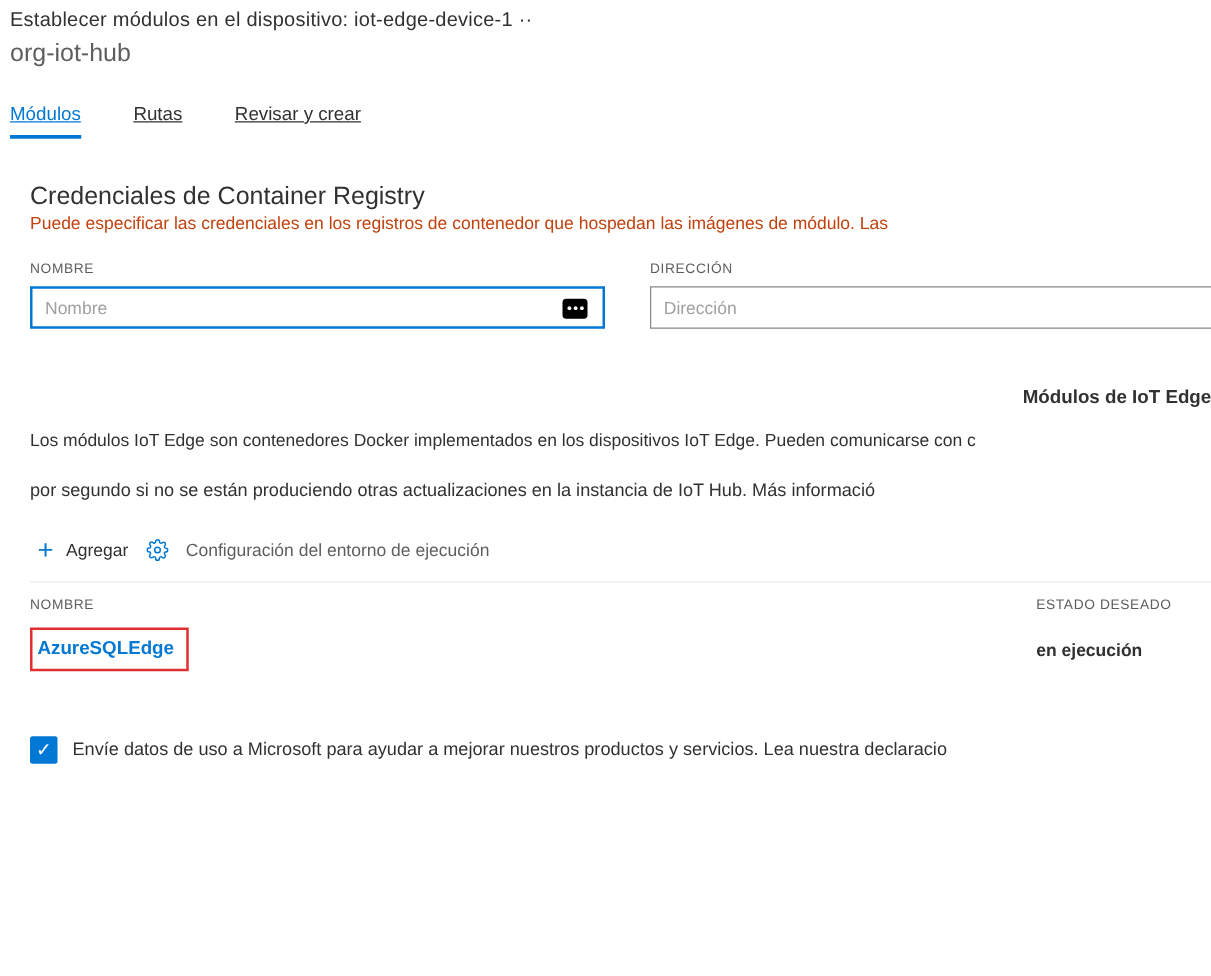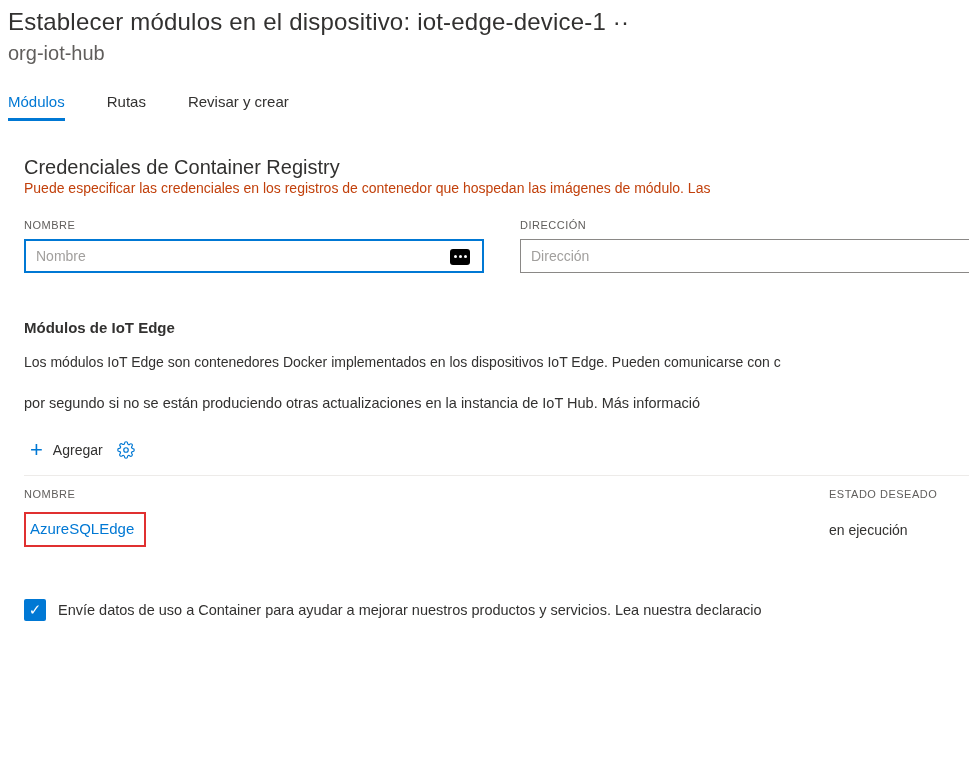--- a/index.html
+++ b/index.html
@@ -1,46 +1,46 @@
 <!DOCTYPE html>
 <html><head>
   <meta charset="utf-8">
   <style>
     * { box-sizing: border-box; margin: 0; padding: 0; }
     body { font-family: "Segoe UI", Arial, sans-serif; color: #323130; background: #fff; padding: 8px 0 20px 8px; width: 969px; }
-    .page-title { font-size: 24px; font-weight: 400; color: #323130; letter-spacing: 0.2px; }
+    .page-title { font-size: 16px; font-weight: 400; color: #323130; letter-spacing: 0.2px; }
     .subtitle { font-size: 20px; color: #605e5c; margin-top: 6px; }
     .tabs { display: flex; gap: 42px; margin-top: 28px; border-bottom: 1px solid transparent; }
-    .tab { font-size: 15px; color: #323130; padding-bottom: 8px; cursor: pointer; }
+    .tab { font-size: 15px; color: #323130; padding-bottom: 8px; cursor: pointer; text-decoration: underline; }
     .tab.active { color: #0078d4; border-bottom: 3px solid #0078d4; }
     .section-title { font-size: 20px; font-weight: 400; margin-top: 34px; margin-left: 16px; }
     .section-desc { font-size: 14px; color: #c2410c; margin-left: 16px; line-height: 1.4; }
     .field-row { display: flex; gap: 36px; margin-top: 20px; margin-left: 16px; }
     .field-col { flex: 0 0 460px; position: relative; }
     .field-label { font-size: 11px; letter-spacing: 0.5px; color: #605e5c; text-transform: uppercase; }
     .text-input { width: 100%; height: 34px; border: 1px solid #8a8886; padding: 0 10px; font-size: 14px; margin-top: 8px; }
     .text-input.focused { border: 2px solid #0078d4; outline: none; }
     .text-input::placeholder { color: #a19f9d; }
     .pw-icon { position: absolute; right: 14px; top: 30px; width: 20px; height: 16px; background: #000; border-radius: 3px; display: flex; align-items: center; justify-content: center; }
     .pw-icon span { display: flex; gap: 2px; }
     .pw-icon i { width: 3px; height: 3px; background: #fff; border-radius: 50%; }
-    .sub-section-title { font-size: 15px; margin-top: 46px; margin-left: 16px; color: #323130; }
+    .sub-section-title { font-size: 15px; margin-top: 46px; margin-left: 16px; color: #323130; text-align: right; }
     .sub-desc { font-size: 14px; color: #323130; margin-top: 16px; margin-left: 16px; line-height: 1.55; text-align: justify; }
     .sub-desc-2 { font-size: 14.5px; color: #323130; margin-top: 20px; margin-left: 16px; line-height: 1.5; }
     .action-bar { display: flex; align-items: center; gap: 14px; margin-top: 22px; margin-left: 22px; }
     .add-btn { display: flex; align-items: center; gap: 10px; cursor: pointer; font-size: 14px; }
     .plus-icon { color: #0078d4; font-size: 22px; font-weight: 300; }
     .gear-icon { color: #0078d4; display: inline-flex; }
     .runtime-link { font-size: 14px; color: #605e5c; cursor: pointer; }
     .divider { border-top: 1px solid #edebe9; margin-top: 12px; margin-left: 16px; }
     .table { margin-left: 16px; margin-top: 12px; }
     .table-head { display: flex; }
     .th-name { flex: 0 0 805px; font-size: 11px; color: #605e5c; letter-spacing: 0.5px; }
     .th-state { font-size: 11px; color: #605e5c; letter-spacing: 0.5px; }
-    .table-row { display: flex; margin-top: 12px; align-items: center; }
+    .table-row { display: flex; margin-top: 12px; align-items: center; font-weight: bold; }
     .td-name { flex: 0 0 805px; }
     .module-link { color: #0078d4; font-size: 15px; cursor: pointer; border: 2px solid #e03030; padding: 6px 10px 8px 4px; display: inline-block; }
     .td-state { font-size: 14px; color: #323130; text-align: center; }
     .usage-row { display: flex; align-items: center; gap: 12px; margin-top: 52px; margin-left: 16px; }
     .checkbox { width: 22px; height: 22px; background: #0078d4; border-radius: 2px; display: flex; align-items: center; justify-content: center; cursor: pointer; flex-shrink: 0; }
     .check { color: #fff; font-size: 15px; }
     .usage-text { font-size: 14.5px; color: #323130; }
   </style>
 </head>
 <body>
@@ -83,20 +83,21 @@
   <div class="add-btn">
     <span class="plus-icon">+</span>
     <span>Agregar</span>
   </div>
   <span class="gear-icon">
     <svg width="18" height="18" viewBox="0 0 24 24" fill="none" stroke="#0078d4" stroke-width="1.6">
         <circle cx="12" cy="12" r="3"></circle>
         <path d="M19.4 15a1.7 1.7 0 0 0 .34 1.87l.06.06a2 2 0 1 1-2.83 2.83l-.06-.06a1.7 1.7 0 0 0-1.87-.34 1.7 1.7 0 0 0-1.03 1.56V21a2 2 0 0 1-4 0v-.09a1.7 1.7 0 0 0-1.11-1.56 1.7 1.7 0 0 0-1.87.34l-.06.06a2 2 0 1 1-2.83-2.83l.06-.06a1.7 1.7 0 0 0 .34-1.87 1.7 1.7 0 0 0-1.56-1.03H3a2 2 0 0 1 0-4h.09a1.7 1.7 0 0 0 1.56-1.11 1.7 1.7 0 0 0-.34-1.87l-.06-.06a2 2 0 1 1 2.83-2.83l.06.06a1.7 1.7 0 0 0 1.87.34h.08a1.7 1.7 0 0 0 1.03-1.56V3a2 2 0 0 1 4 0v.09a1.7 1.7 0 0 0 1.03 1.56 1.7 1.7 0 0 0 1.87-.34l.06-.06a2 2 0 1 1 2.83 2.83l-.06.06a1.7 1.7 0 0 0-.34 1.87v.08a1.7 1.7 0 0 0 1.56 1.03H21a2 2 0 0 1 0 4h-.09a1.7 1.7 0 0 0-1.56 1.03z"></path>
       </svg>
   </span>
+  <span class="runtime-link">Configuración del entorno de ejecución</span>
 </div>
 
 <div class="divider"></div>
 
 <div class="table">
   <div class="table-head">
     <div class="th-name">NOMBRE</div>
     <div class="th-state">ESTADO DESEADO</div>
   </div>
   <div class="table-row">
@@ -104,14 +105,14 @@
       <span class="module-link">AzureSQLEdge</span>
     </div>
     <div class="td-state">en ejecución</div>
   </div>
 </div>
 
 <div class="usage-row">
   <div class="checkbox">
     <span class="check">✓</span>
   </div>
-  <span class="usage-text">Envíe datos de uso a Container para ayudar a mejorar nuestros productos y servicios. Lea nuestra declaracio</span>
+  <span class="usage-text">Envíe datos de uso a Microsoft para ayudar a mejorar nuestros productos y servicios. Lea nuestra declaracio</span>
 </div>
 
 </body></html>

